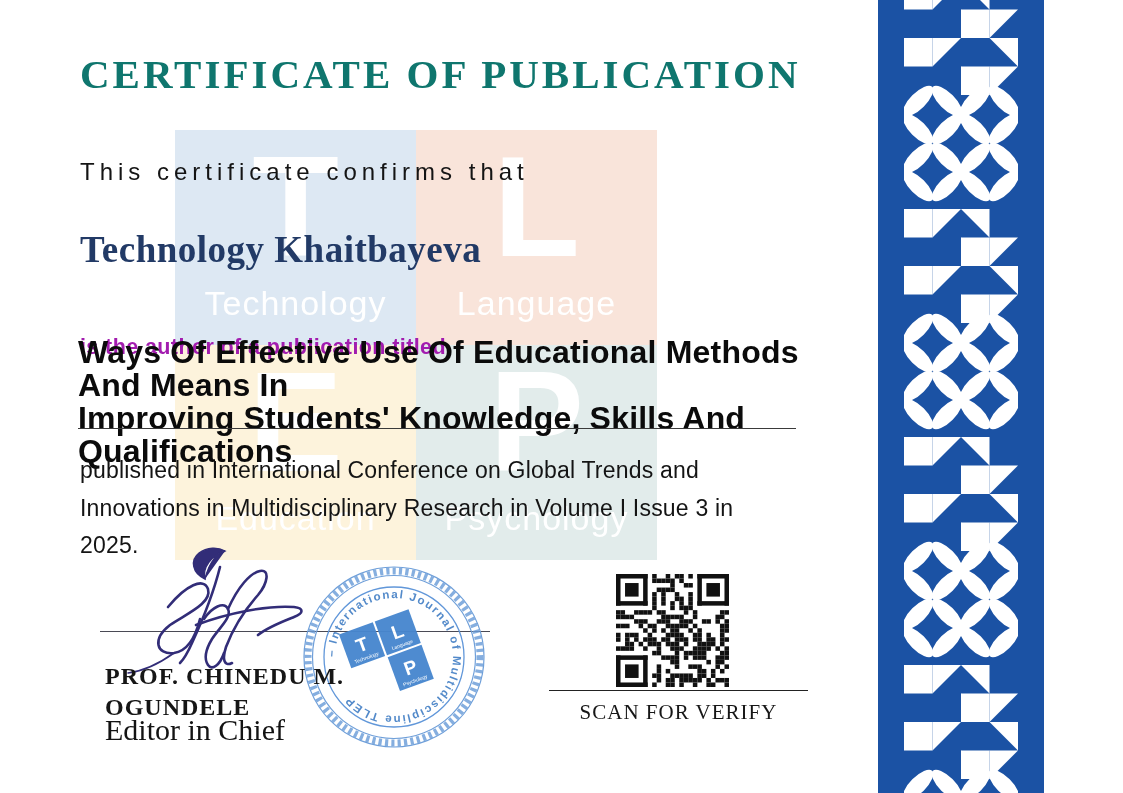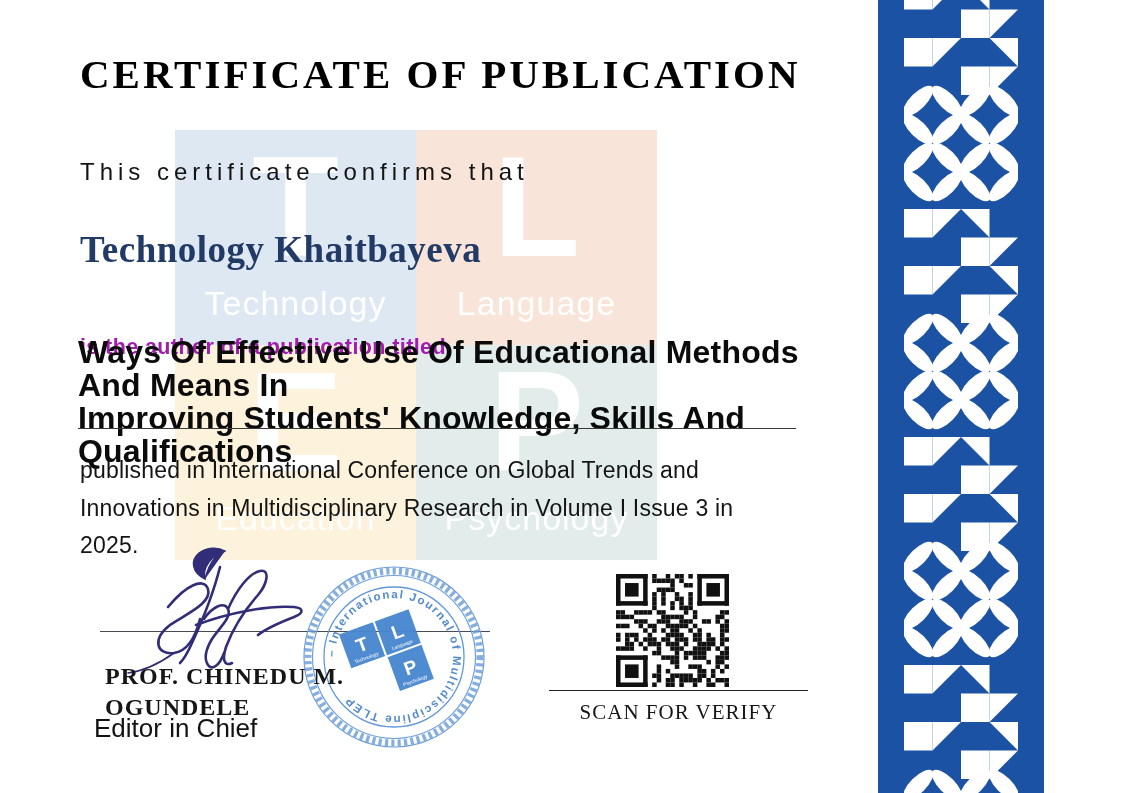--- a/index.html
+++ b/index.html
@@ -13,21 +13,21 @@
   .wm-letter{position:absolute;top:2px;left:0;width:100%;height:150px;
              display:flex;align-items:center;justify-content:center;
              font-size:142px;font-weight:bold;color:#ffffff;line-height:1;}
   .wm-word{position:absolute;bottom:22px;left:0;width:100%;text-align:center;
            font-size:34px;color:#ffffff;letter-spacing:1px;font-weight:500;}
 
   
   .content{position:absolute;left:0;top:0;width:878px;height:793px;z-index:2;}
   .cert-title{position:absolute;left:80px;top:50px;
               font-family:"Liberation Serif",serif;font-weight:bold;
-              font-size:41px;letter-spacing:3px;color:#000000;}
+              font-size:41px;letter-spacing:3px;color:#0f766e;}
   .confirm{position:absolute;left:80px;top:158px;font-size:24px;color:#141414;
            letter-spacing:5px;font-weight:500;}
   .recipient{position:absolute;left:80px;top:228px;
              font-family:"Liberation Serif",serif;font-weight:bold;
              font-size:37px;color:#223a66;letter-spacing:0.5px;}
   .author-line{position:absolute;left:80px;top:303px;font-size:21.5px;color:#a21caf;
                font-weight:700;letter-spacing:0.4px;margin-top:32px;}
   .pub-title{position:absolute;left:78px;top:336px;width:740px;
              font-size:32px;font-weight:bold;color:#0b0b0b;line-height:33px;letter-spacing:0.2px;}
   .rule{position:absolute;left:78px;top:428px;width:718px;height:0;
@@ -35,22 +35,22 @@
   .published{position:absolute;left:80px;top:452px;width:720px;
              font-size:23px;color:#141414;line-height:37.5px;font-weight:500;letter-spacing:0.2px;}
 
   
   .sig-line{position:absolute;left:100px;top:631px;width:390px;height:0;
             border-top:1.3px solid #4a4a55;z-index:2;}
   .signature{position:absolute;left:108px;top:545px;z-index:3;}
   .prof-name{position:absolute;left:105px;top:647px;z-index:4;
              font-family:"Liberation Serif",serif;font-weight:bold;
              font-size:24px;line-height:31px;color:#161616;letter-spacing:1px;margin-top:14px;}
-  .editor-role{position:absolute;left:94px;top:713px;z-index:4;
-               font-size:26px;color:#131313;font-weight:500;}
+  .editor-role{position:absolute;left:105px;top:713px;z-index:4;
+               font-size:30px;color:#131313;font-weight:500;font-family:Liberation Serif, serif;}
 
   
   .stamp{position:absolute;left:302px;top:565px;z-index:3;opacity:0.96;}
 
   
   .qr{position:absolute;left:616px;top:574px;z-index:2;}
   .qr-line{position:absolute;left:549px;top:690px;width:259px;height:0;
            border-top:1.5px solid #222;z-index:2;}
   .scan-caption{position:absolute;left:549px;top:700px;width:259px;text-align:center;z-index:2;
                 font-family:"Liberation Serif",serif;font-weight:normal;

